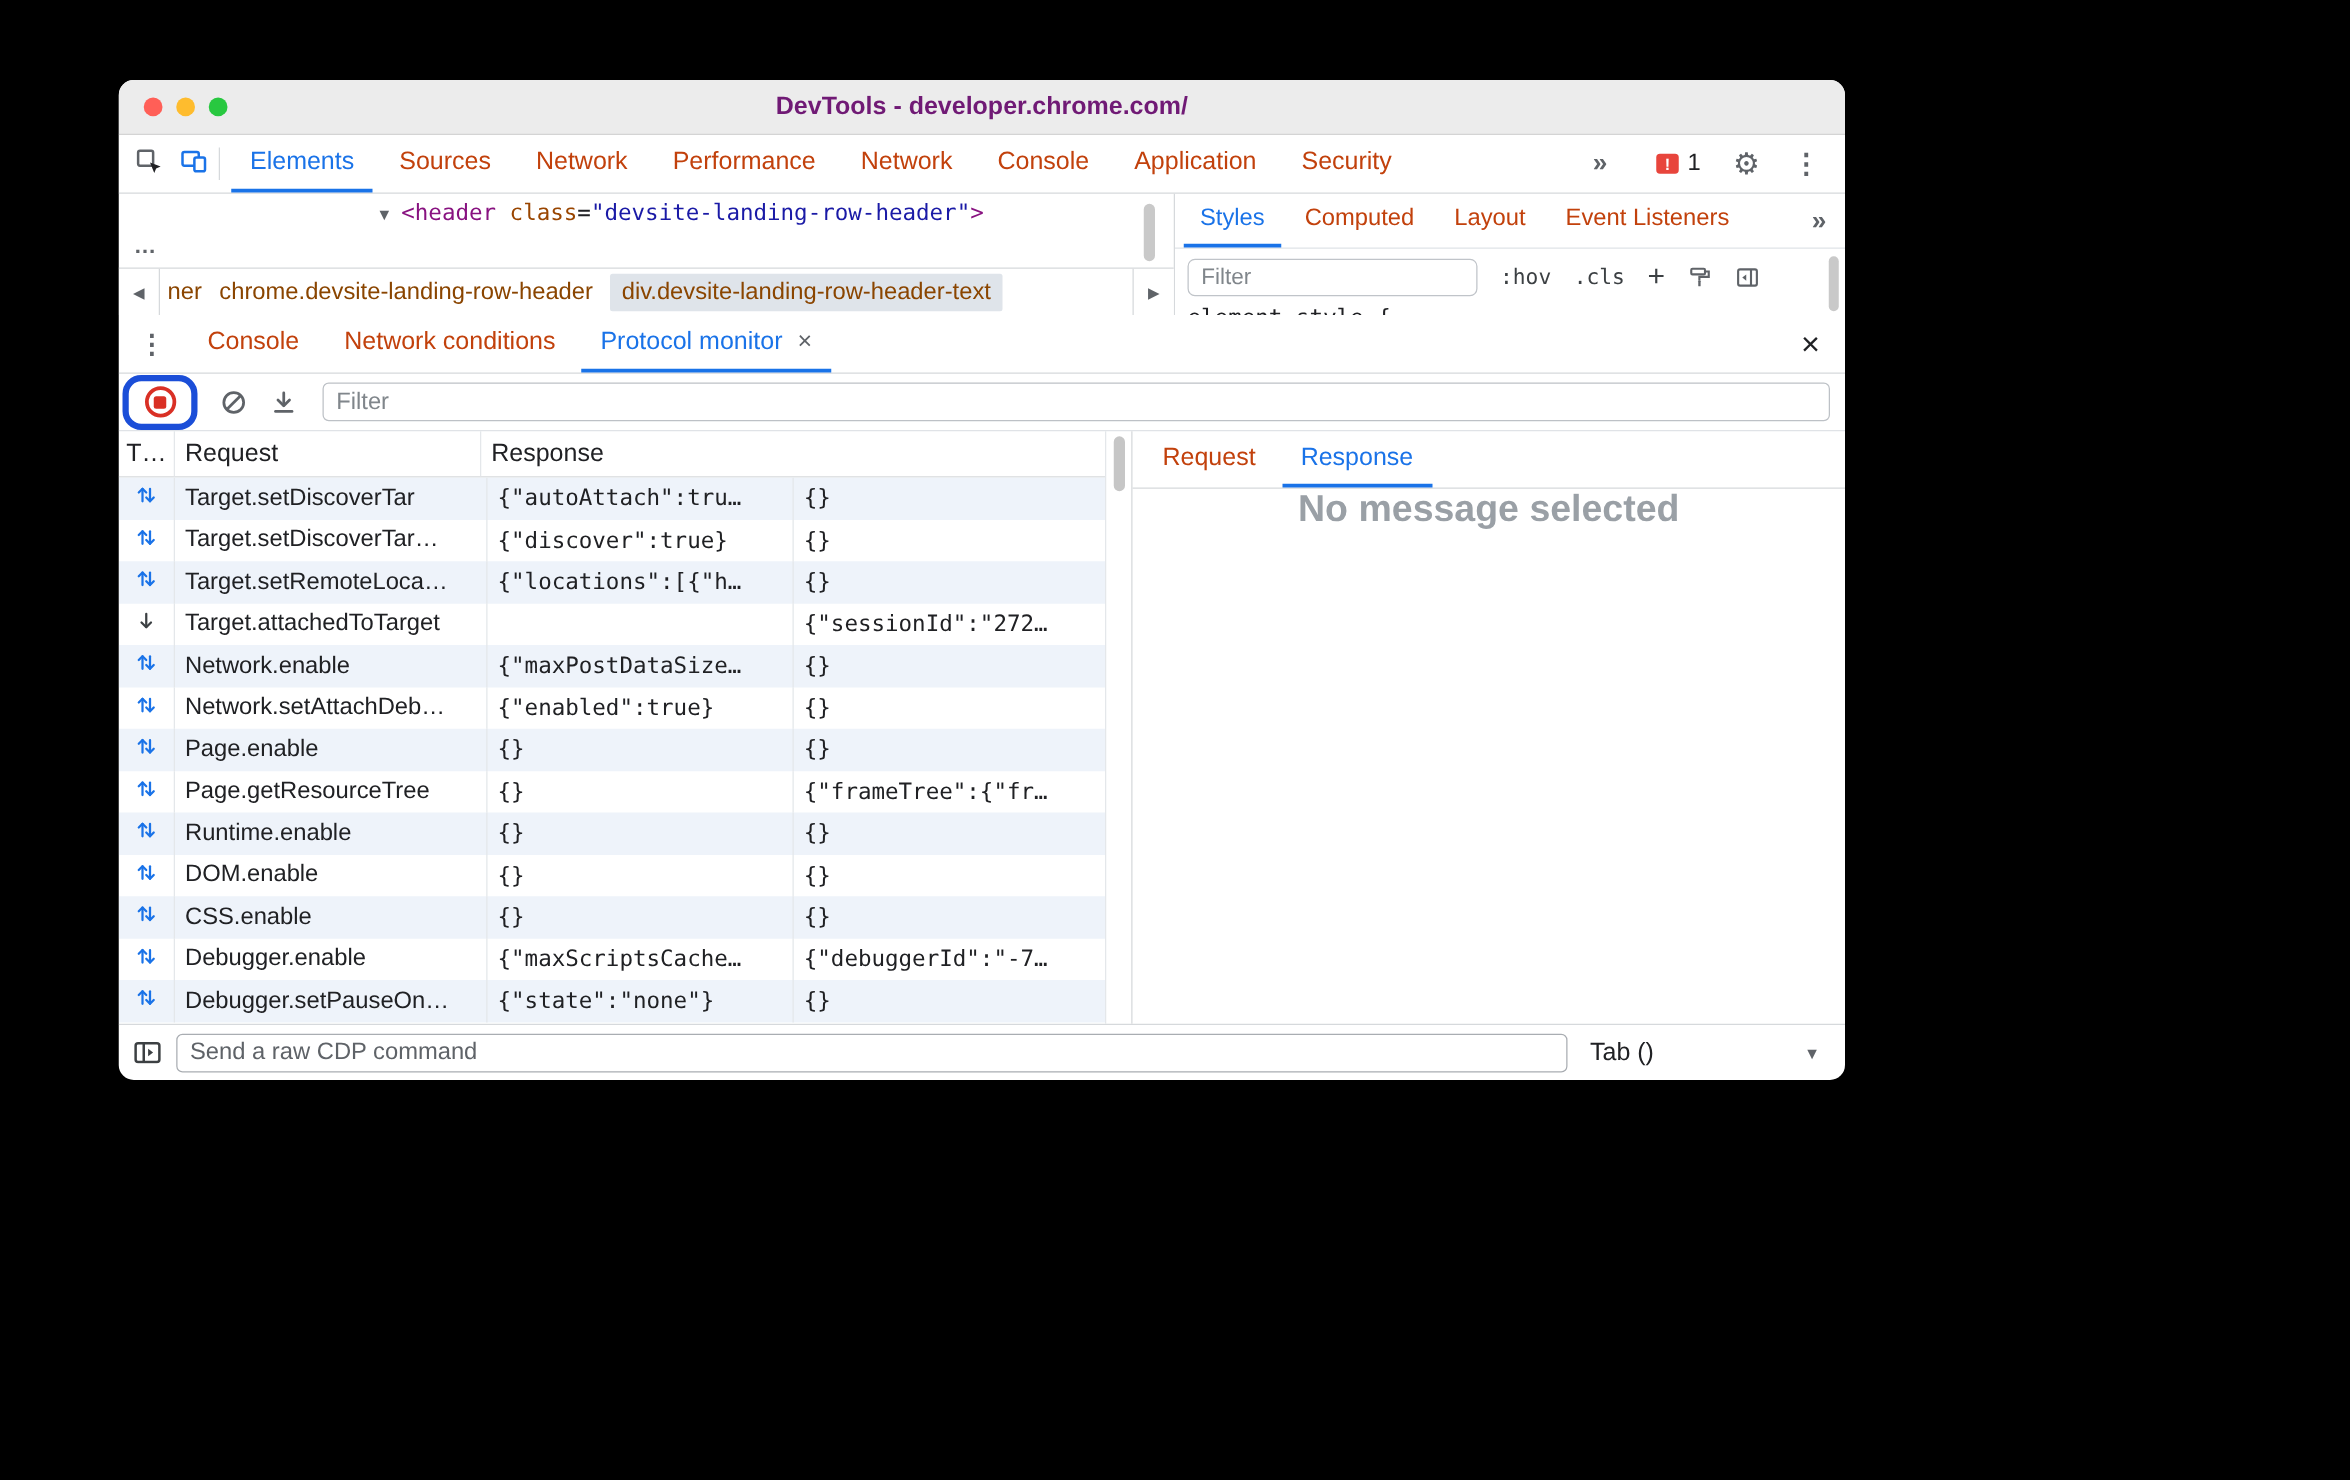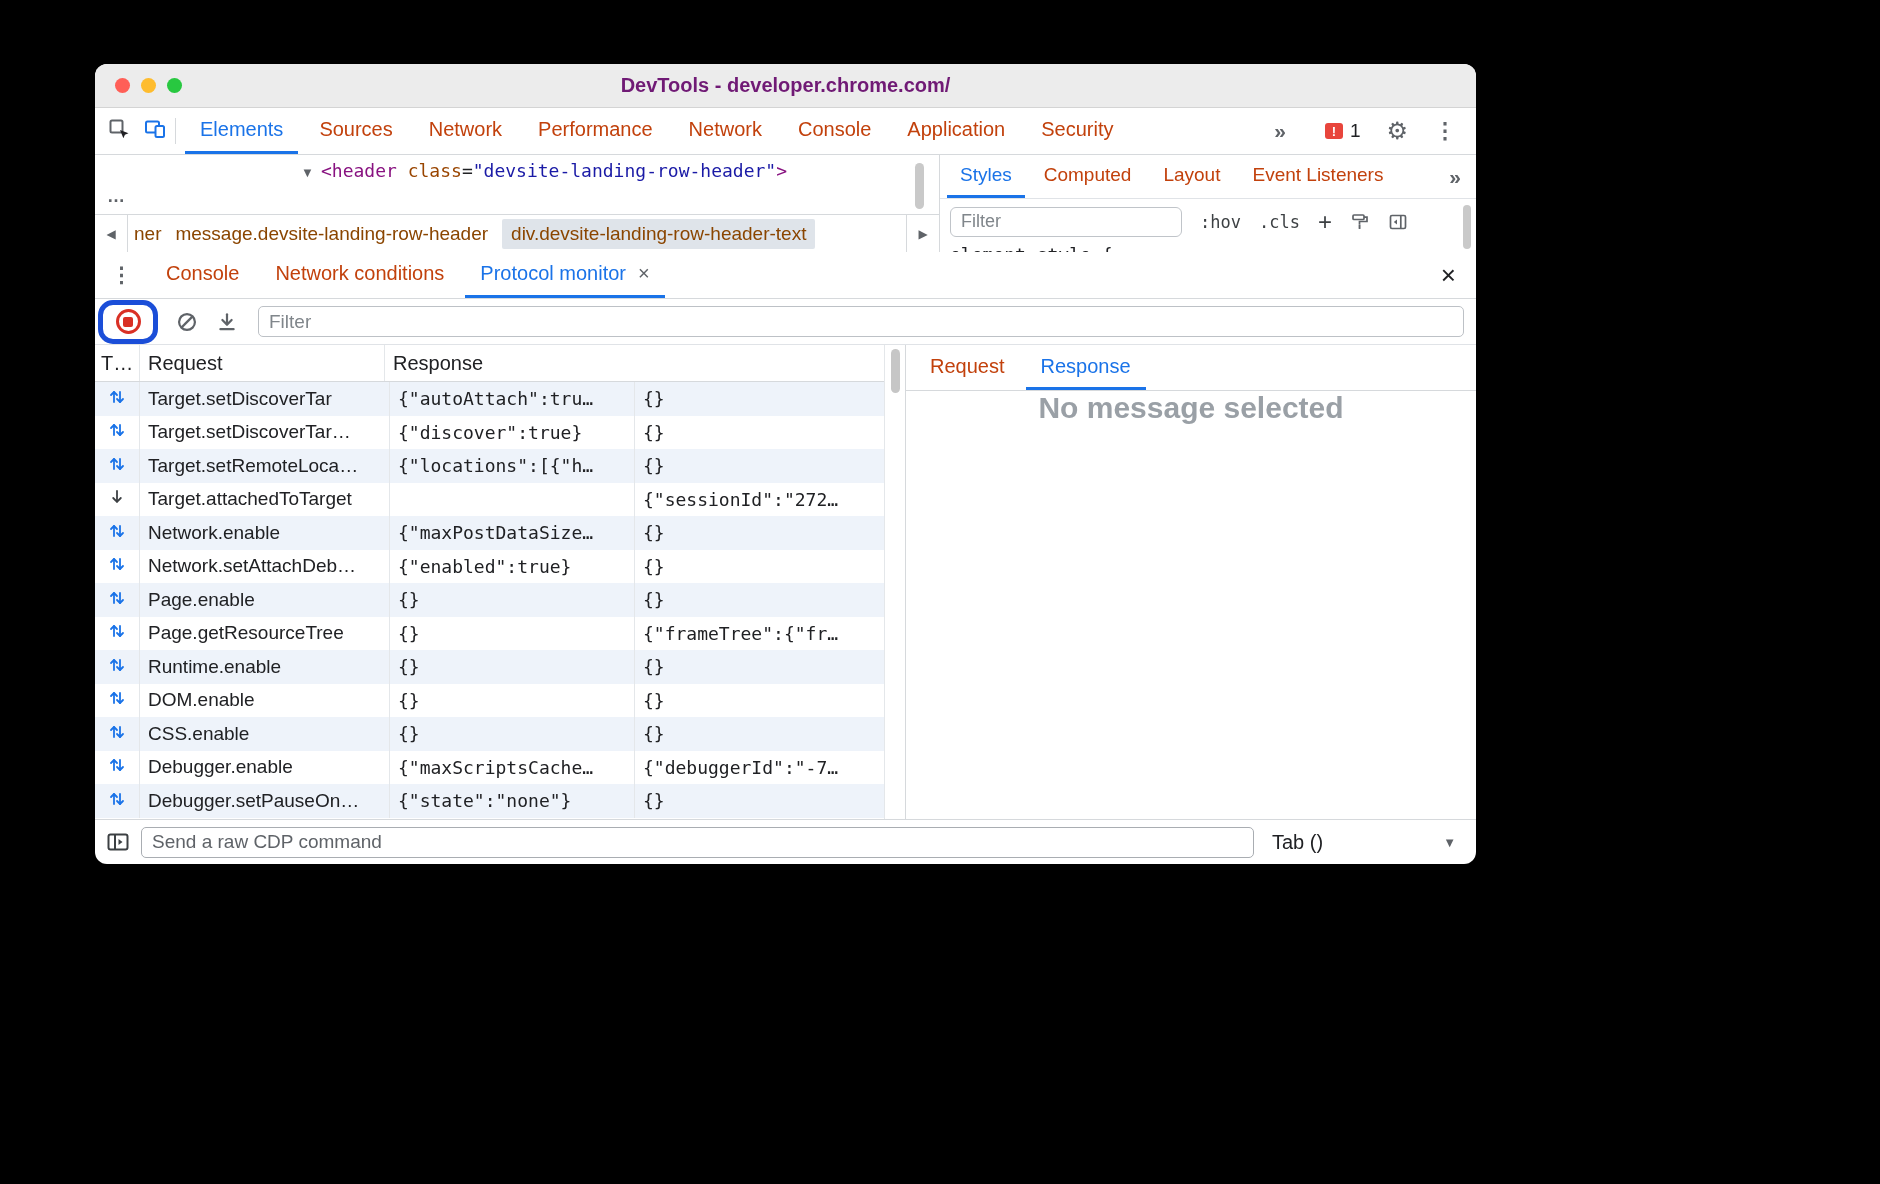--- a/index.html
+++ b/index.html
@@ -168,21 +168,21 @@
     <div class="elements-panel">
       <div class="code">
         <div class="gutter-more">…</div>
         <div class="cl l1"><span class="twisty">▼</span><span class="tag">&lt;header</span><span class="attr"> class</span><span class="eq">=</span><span class="val">"devsite-landing-row-header"</span><span class="tag">&gt;</span></div>
         <div class="cl l3"></div>
       </div>
       <div class="el-thumb"></div>
       <div class="breadcrumbs">
         <span class="bc-btn left">◀</span>
         <span class="crumb clipped">ner</span>
-        <span class="crumb">message.devsite-landing-row-header</span>
+        <span class="crumb">chrome.devsite-landing-row-header</span>
         <span class="crumb selected">div.devsite-landing-row-header-text</span>
         <span class="bc-btn right">▶</span>
       </div>
     </div>
 
     <div class="styles-panel">
       <div class="styles-tabs">
         <div class="tab sel">Styles</div>
         <div class="tab">Computed</div>
         <div class="tab">Layout</div>

